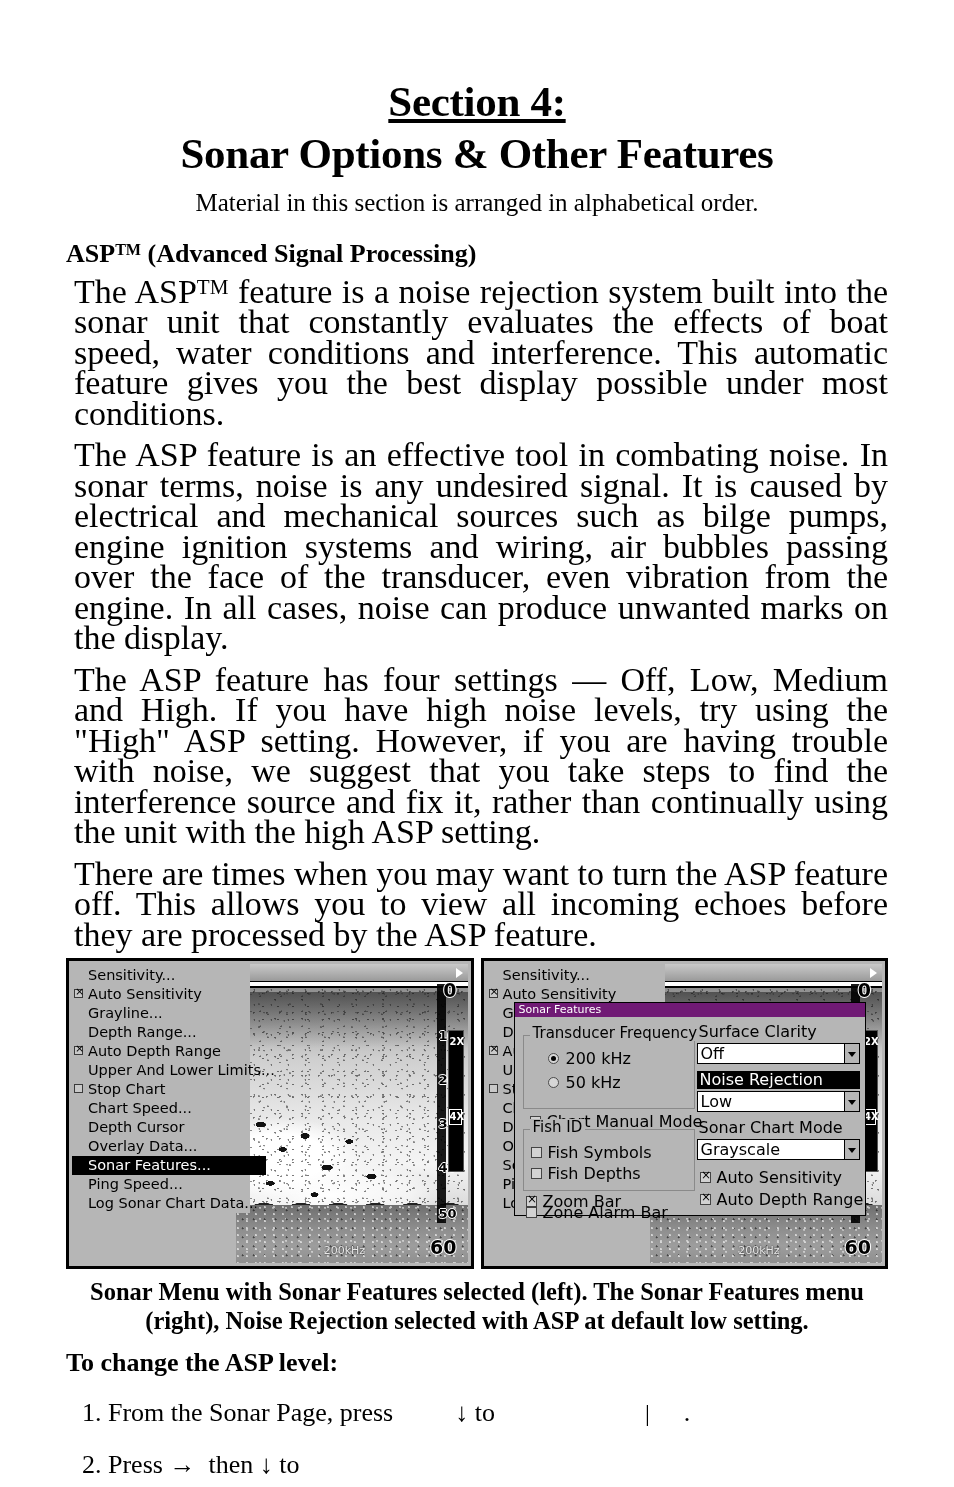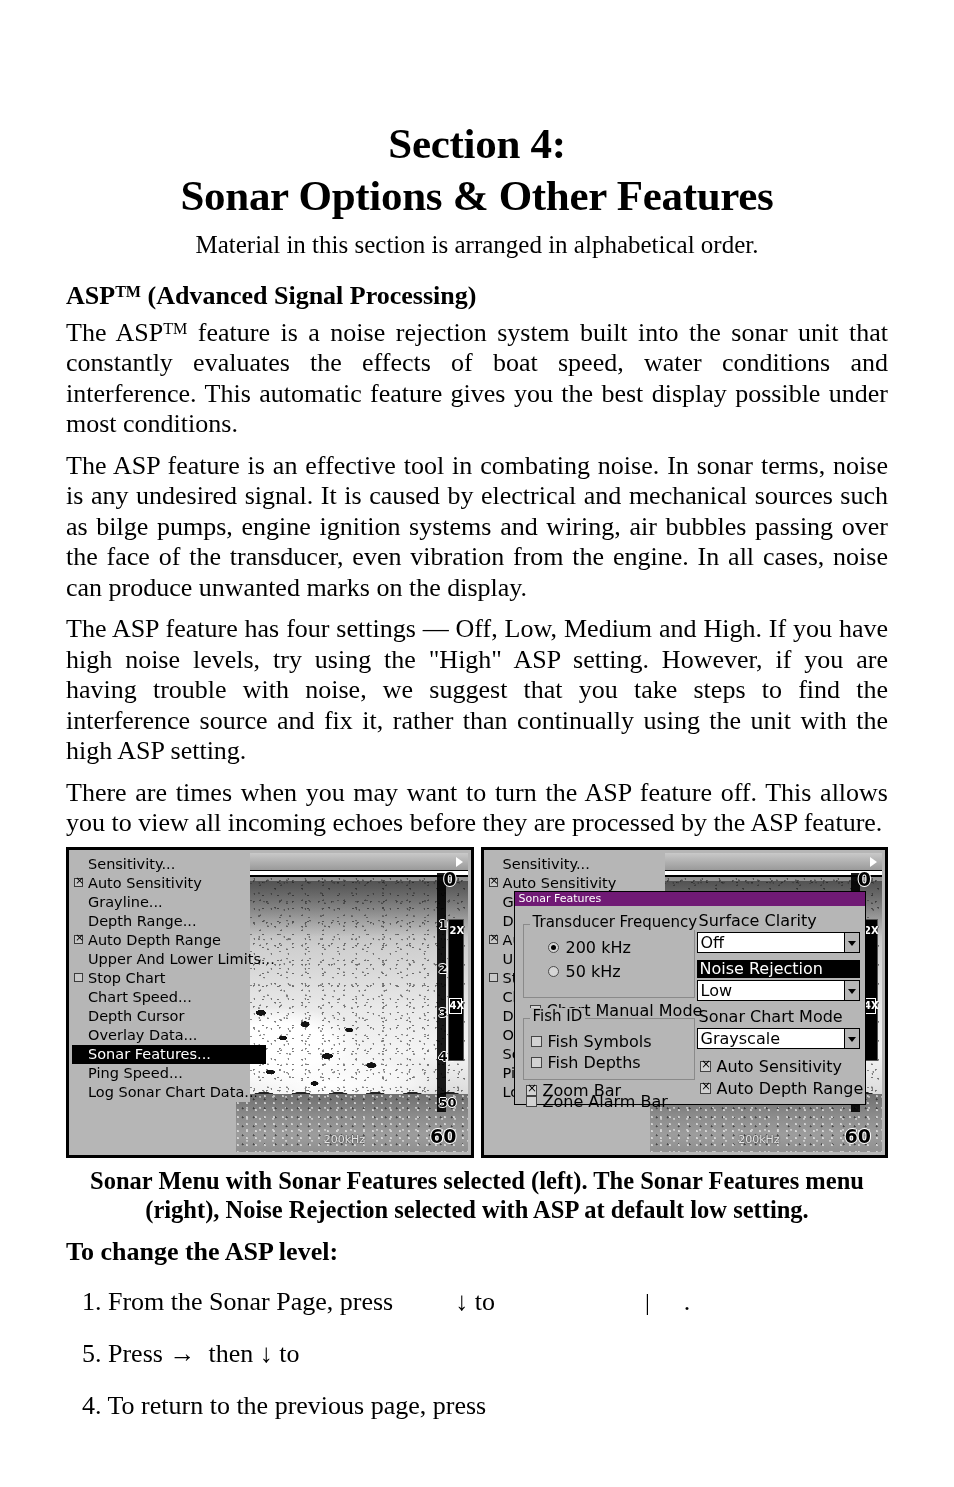--- a/index.html
+++ b/index.html
@@ -25,42 +25,42 @@
 
   
   .sec-title {
     text-align: center;
     font-weight: bold;
     font-size: 43px;
     line-height: 52px;
     letter-spacing: -0.3px;
     margin: 0;
   }
-  .sec-title.line1 { padding-top: 118px; }
+  .sec-title.line1 { padding-top: 76px; text-decoration: underline; }
   .sec-title.line2 { font-size: 43px; }
   .sec-sub {
     text-align: center;
     font-size: 25px;
     line-height: 34px;
     margin: 6px 0 0 0;
   }
   h2.topic {
     font-weight: bold;
     font-size: 26px;
     line-height: 32px;
     margin: 14px 0 2px 0;
   }
 
   
   p.body {
-    font-size: 26px;
+    font-size: 34px;
     line-height: 30.5px;
     text-align: justify;
     text-justify: inter-word;
-    margin: 0 0 11px 0;
+    margin: 0 0 11px 8px;
     word-spacing: 0px;
   }
   p.body.last { margin-bottom: 8px; }
   .tm { font-size: 0.62em; vertical-align: 0.42em; letter-spacing: 0; }
 
   
   .figure {
     margin-top: 4px;
     display: flex;
     gap: 7px;
@@ -650,18 +650,18 @@
 
   <div class="caption">
     <span>Sonar Menu with Sonar Features selected (left). The Sonar Features</span>
     <span>menu (right), Noise Rejection selected with ASP at default low setting.</span>
   </div>
 
   <h3 class="howto">To change the ASP level:</h3>
 
   <p class="step"><span>1. From the Sonar Page, press</span><span class="keygap"></span><span>↓</span> <span>to</span><span class="keygap wide"></span><span class="bar">|</span><span class="keygap sm"></span><span>.</span></p>
 
-  <p class="step"><span>5. Press</span> <span>→</span>  <span>then</span> <span>↓</span> <span>to</span></p>
+  <p class="step"><span>2. Press</span> <span>→</span>  <span>then</span> <span>↓</span> <span>to</span></p>
 
 
   <p class="step">4. To return to the previous page, press</p>
 
 </div>
 
 </body></html>

